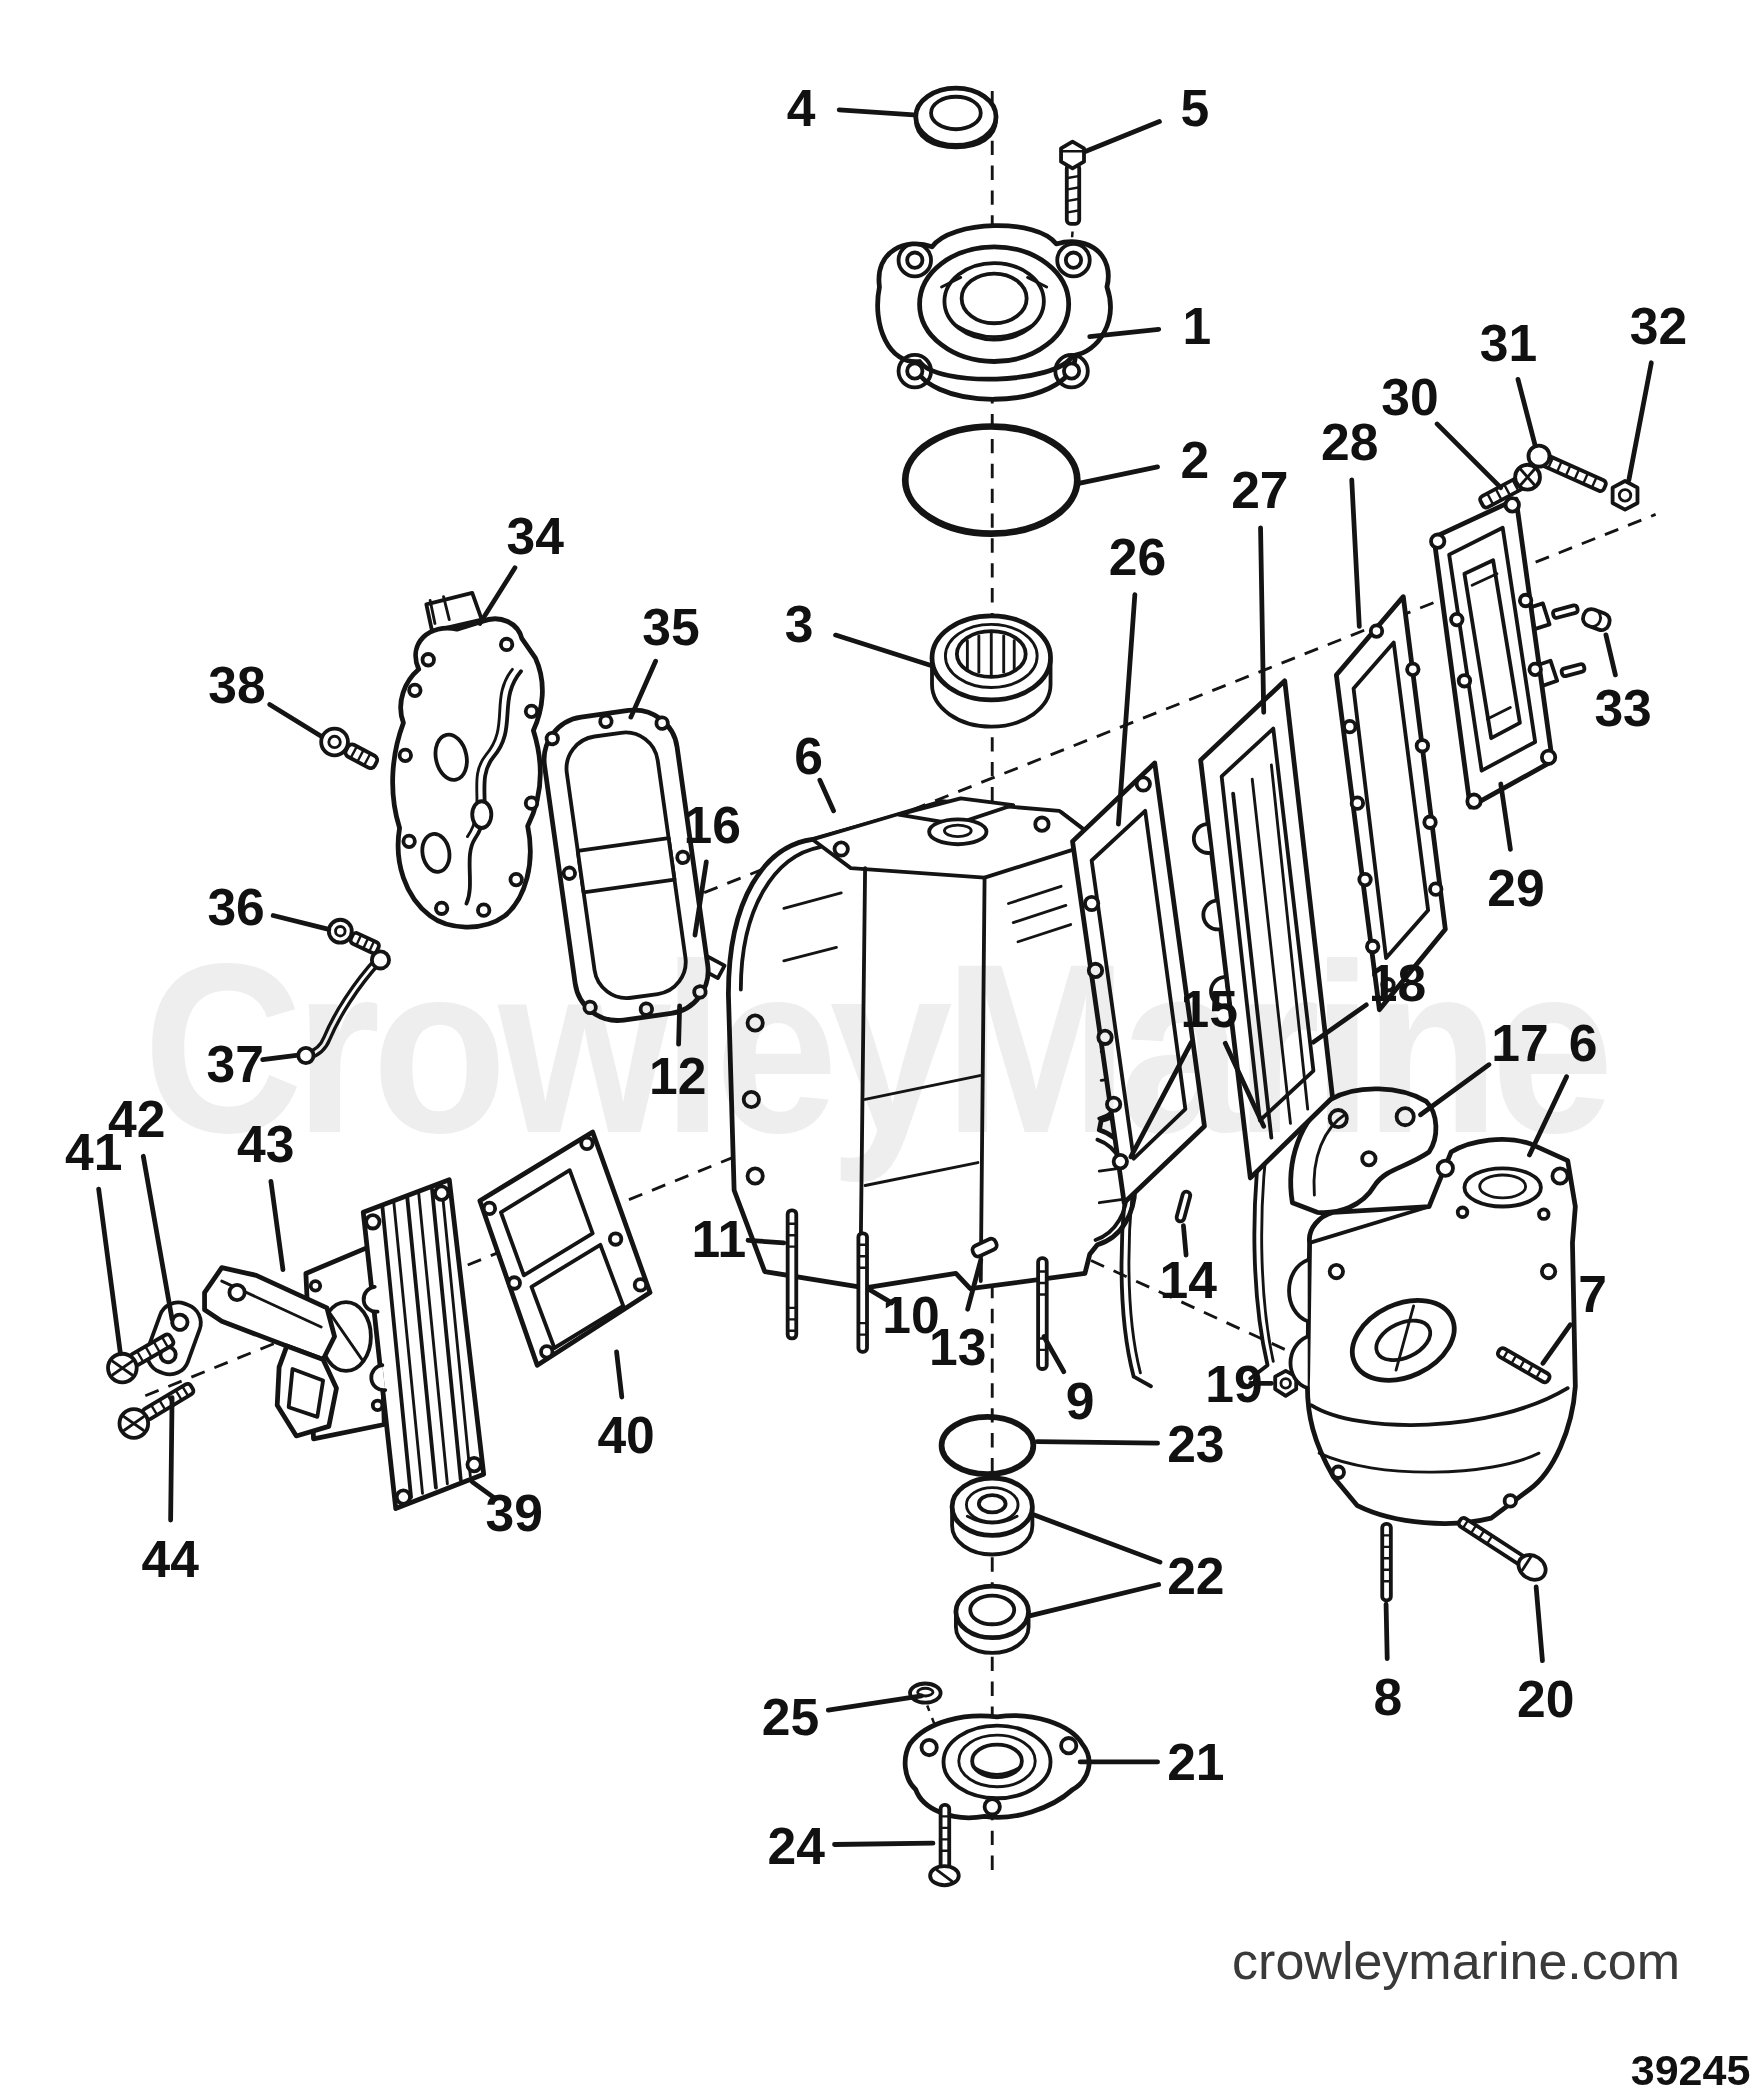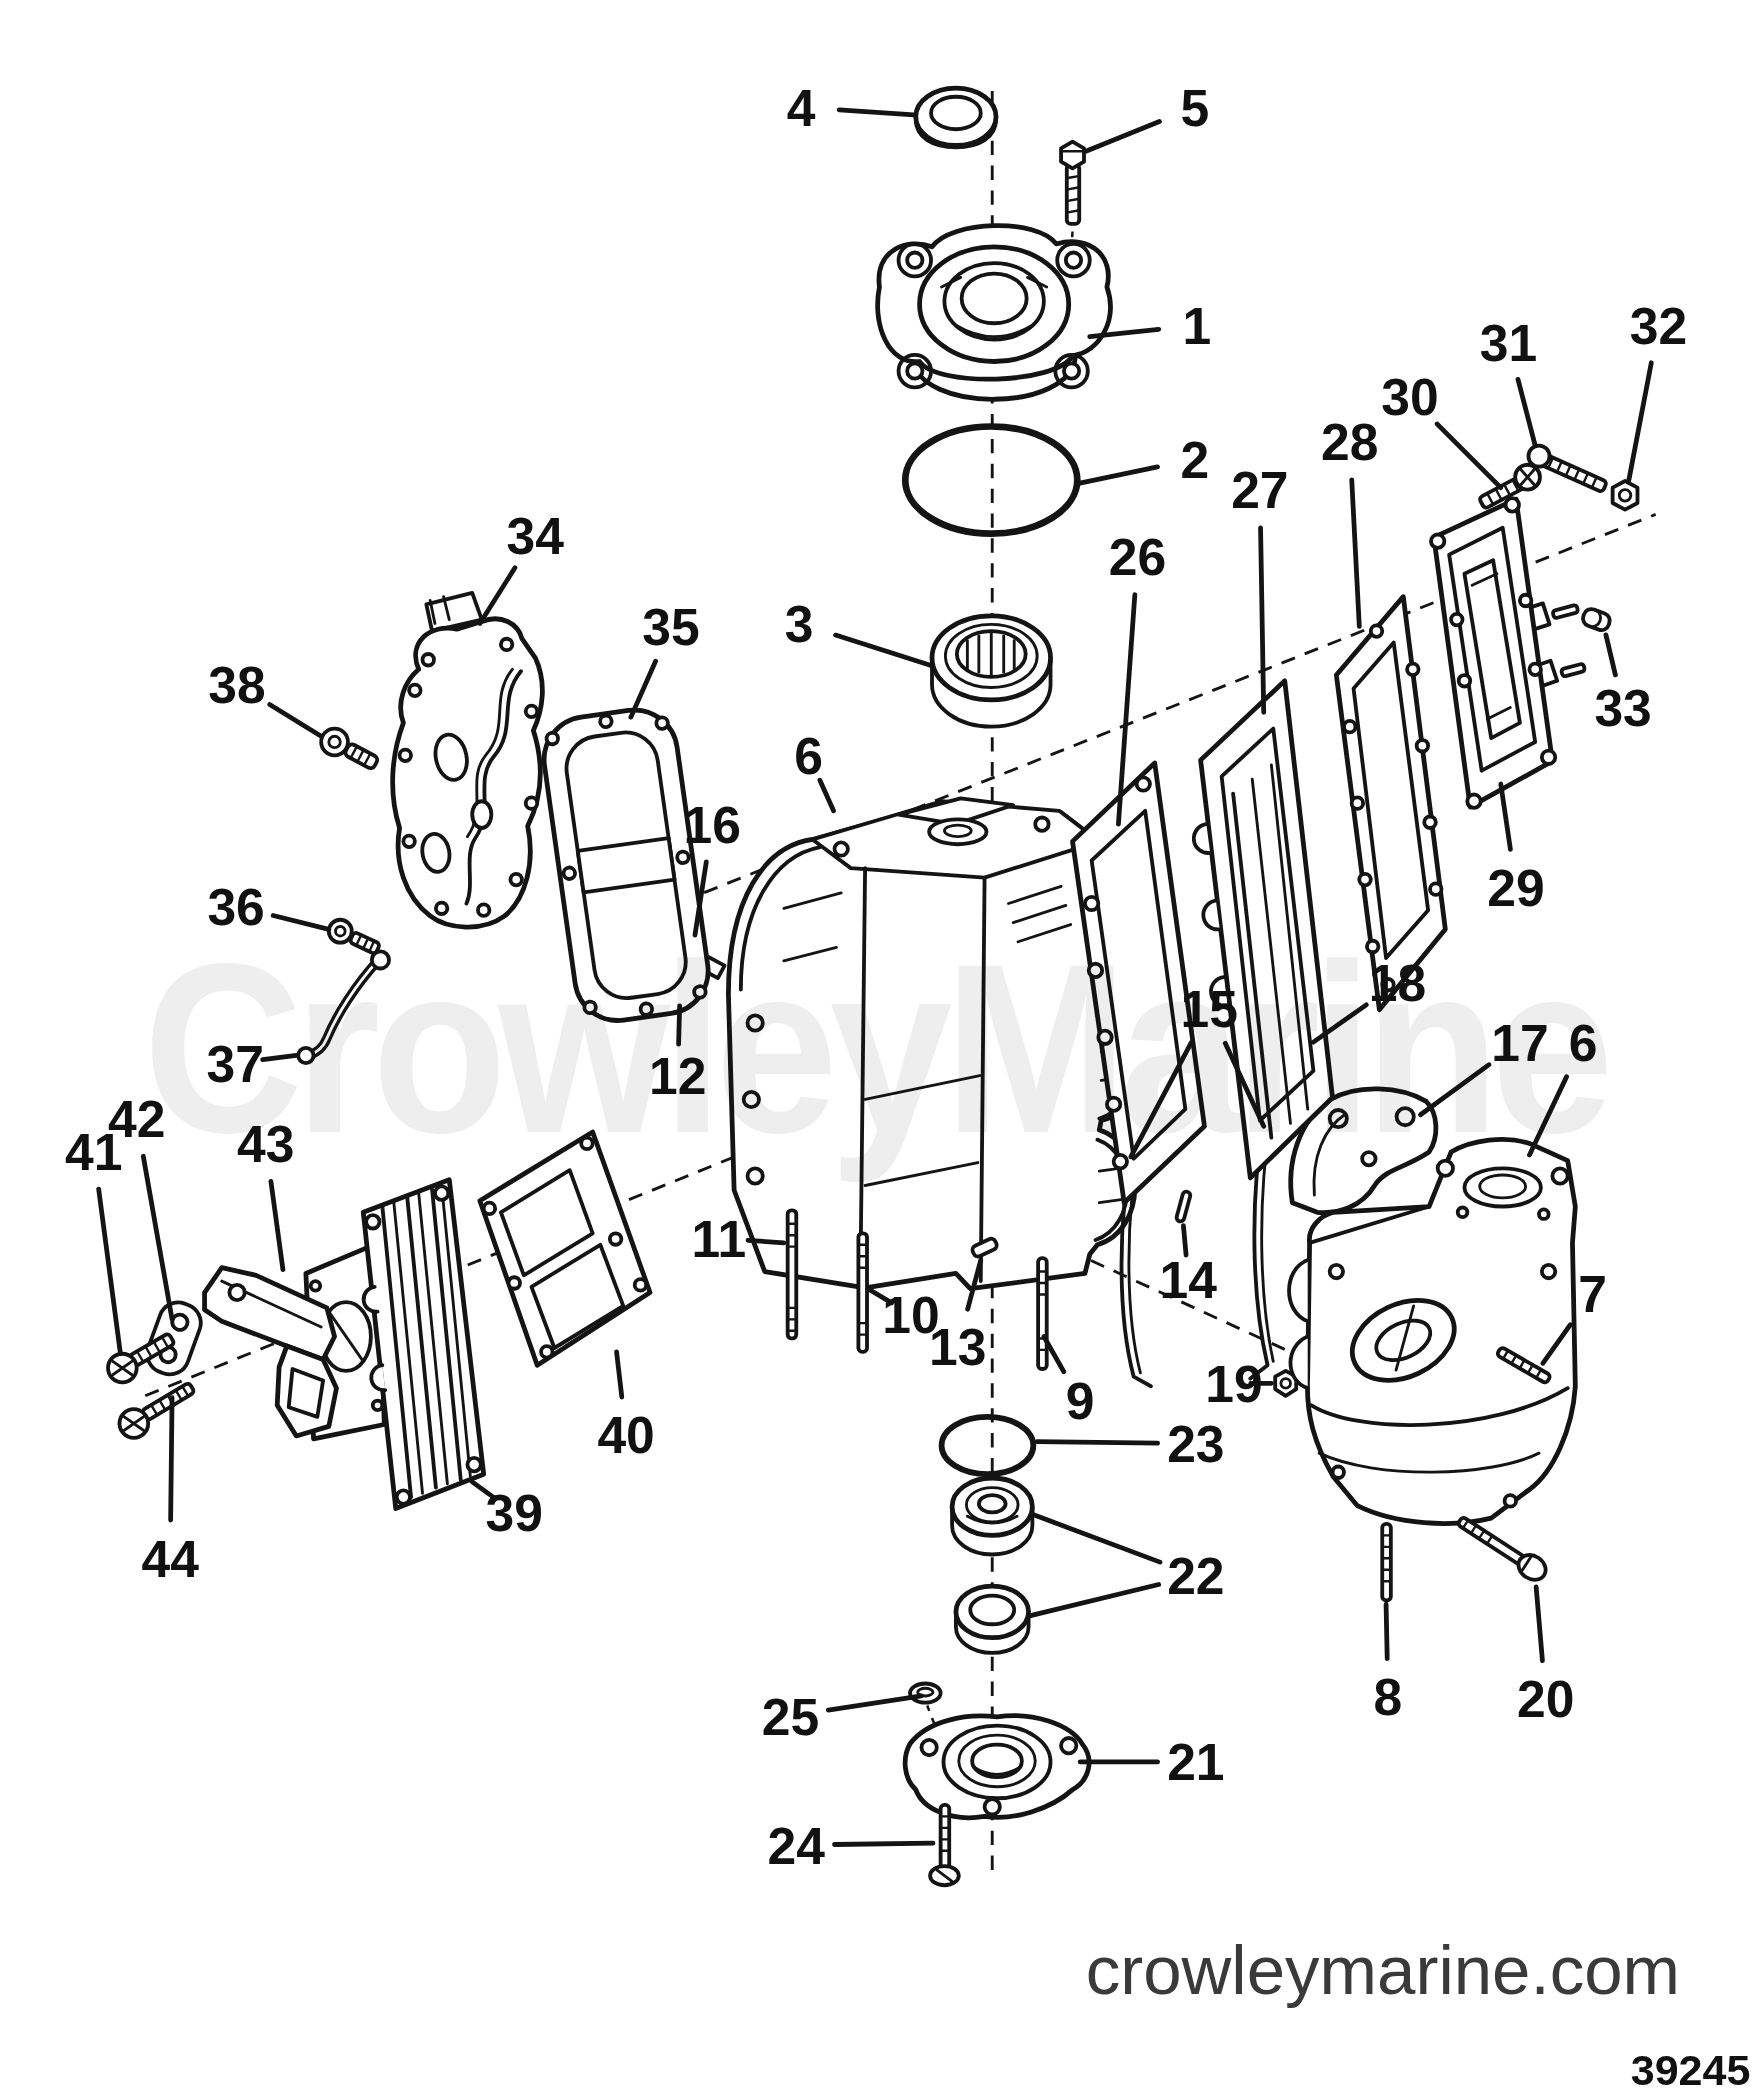--- a/index.html
+++ b/index.html
@@ -12,21 +12,21 @@
   .l3{fill:none;stroke:#141414;stroke-width:3;stroke-linecap:round;}
   .t{fill:none;stroke:#141414;stroke-width:2.5;stroke-linecap:round;}
   .dash{fill:none;stroke:#141414;stroke-width:3;stroke-dasharray:15 11;}
   .dashs{fill:none;stroke:#141414;stroke-width:2.6;stroke-dasharray:6 8;}
   .ring{fill:none;stroke:#141414;stroke-width:7;}
   .callout{font-family:"Liberation Sans",sans-serif;font-weight:bold;font-size:54px;fill:#111;}
   .leader{stroke:#141414;stroke-width:5;stroke-linecap:round;}
   .watermark{position:absolute;left:143px;top:910px;font-size:241px;font-weight:bold;
              letter-spacing:-9.6px;color:rgba(10,10,10,0.07);white-space:nowrap;
              transform:scaleX(0.92);transform-origin:left center;pointer-events:none;z-index:3;}
-  .site{position:absolute;right:76px;top:1931px;font-size:69px;color:#3a3a3a;
+  .site{position:absolute;right:76px;top:1931px;font-size:52px;color:#3a3a3a;
         letter-spacing:0px;z-index:2;}
   .docnum{position:absolute;right:5.7px;top:2046px;font-size:43px;font-weight:bold;color:#111;z-index:2;}
 </style>
 </head>
 <body>
 
 <div class="stage">
 
 <svg width="1756" height="2089" viewBox="0 0 1837 2185">
 

